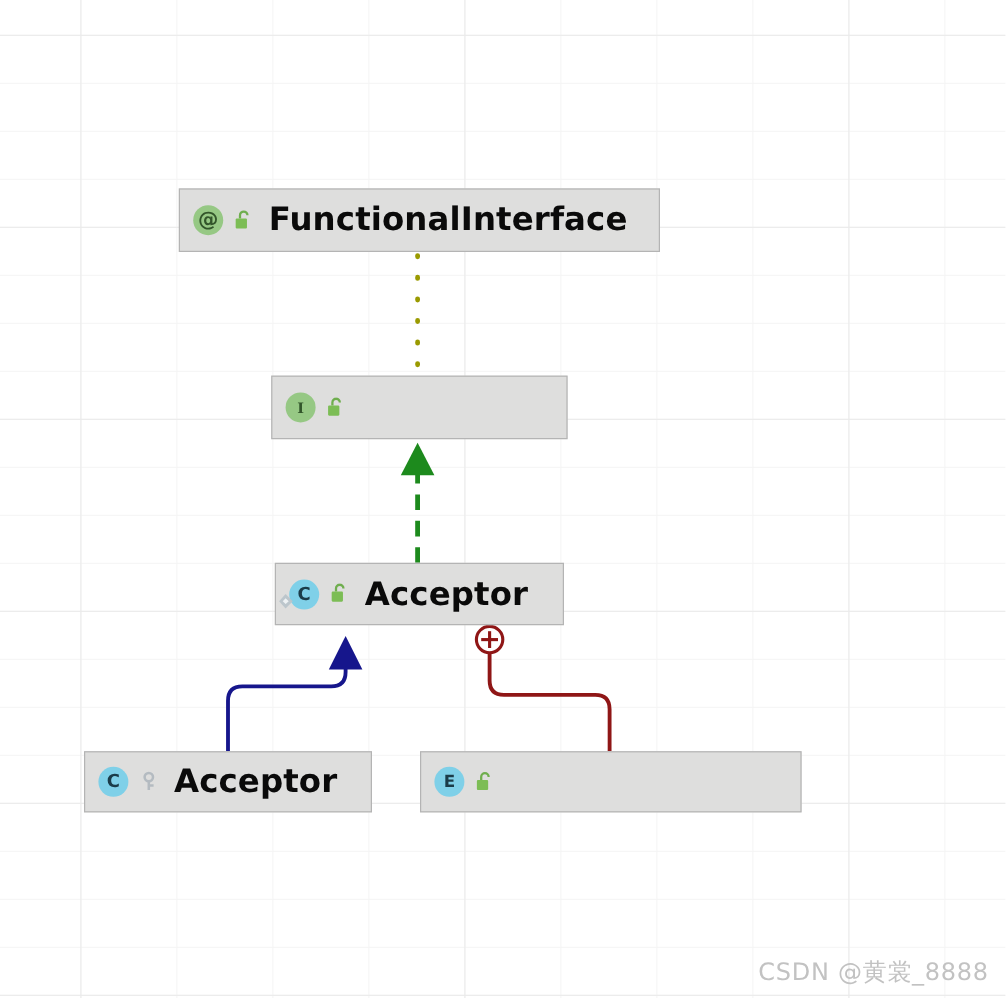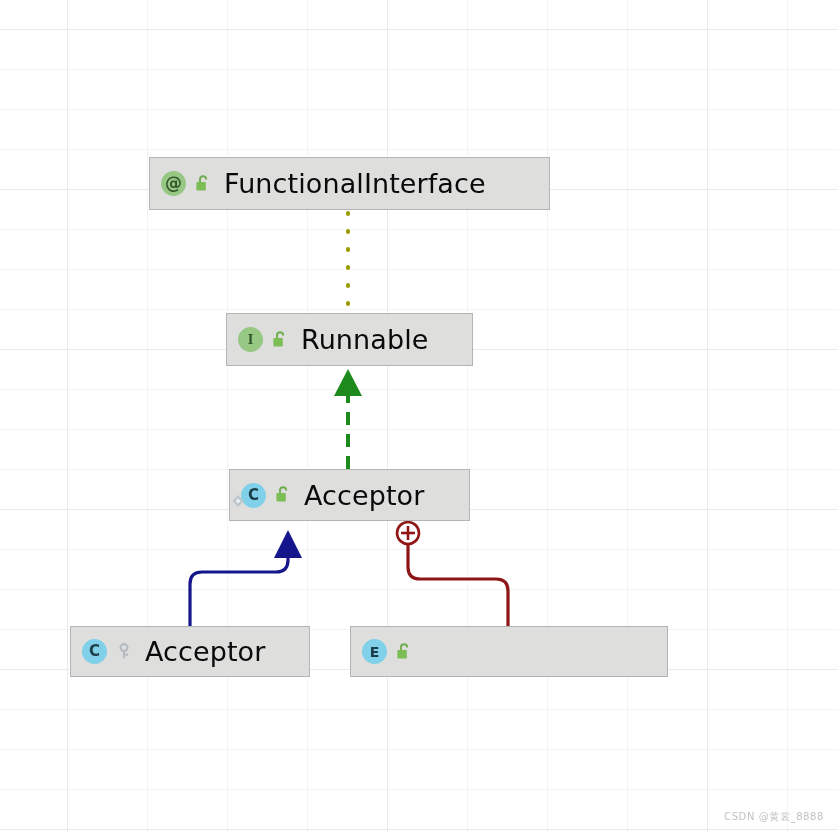--- a/index.html
+++ b/index.html
@@ -48,21 +48,21 @@
     align-items: center;
     padding: 0 14px 0 11px;
     white-space: nowrap;
   }
   .uml-node .node-title {
     font-size: 27px;
     color: #0a0a0a;
     letter-spacing: 0.1px;
     line-height: 1;
     margin-left: 13px;
-    font-weight: 400;
+    font-weight: 700;
   }
 
   
   .kind-badge {
     position: relative;
     width: 25px;
     height: 25px;
     border-radius: 50%;
     display: inline-flex;
     align-items: center;
@@ -98,21 +98,21 @@
     display: inline-flex;
     align-items: center;
     justify-content: center;
   }
 
   
   #watermark {
     position: absolute;
     right: 14px;
     bottom: 8px;
-    font-size: 10px;
+    font-size: 20px;
     color: #c2c2c2;
     letter-spacing: 0.6px;
     user-select: none;
   }
 </style>
 </head>
 <body>
 
 <div id="canvas">
 
@@ -156,21 +156,20 @@
   <div class="uml-node" style="left:226px; top:313px; width:247px; height:53px;">
     <span class="kind-badge green">
       <span class="glyph i">I</span>
     </span>
     <span class="vis-icon">
       <svg width="16" height="18" viewBox="0 0 16 18" xmlns="http://www.w3.org/2000/svg">
         <path d="M5 7 V4.4 A3.1 3.1 0 0 1 11.2 4.4" fill="none" stroke="#6fae4e" stroke-width="1.9"></path>
         <rect x="1.4" y="7" width="9.4" height="8.4" rx="0.9" fill="#7cbd55"></rect>
       </svg>
     </span>
-    <span class="node-title">Runnable</span>
   </div>
 
   <div class="uml-node" style="left:229px; top:469px; width:241px; height:52px;">
     <span class="kind-badge blue">
       <span class="glyph c">C</span>
       <svg class="badge-decor" viewBox="0 0 18 18" xmlns="http://www.w3.org/2000/svg">
         <path d="M6 1 L12 7 L6 13 L0.6 7 Z" fill="#b9c3ca" opacity="0.92"></path>
         <path d="M6 4.6 L8.6 7 L6 9.4 L3.6 7 Z" fill="#eef2f4"></path>
       </svg>
     </span>

